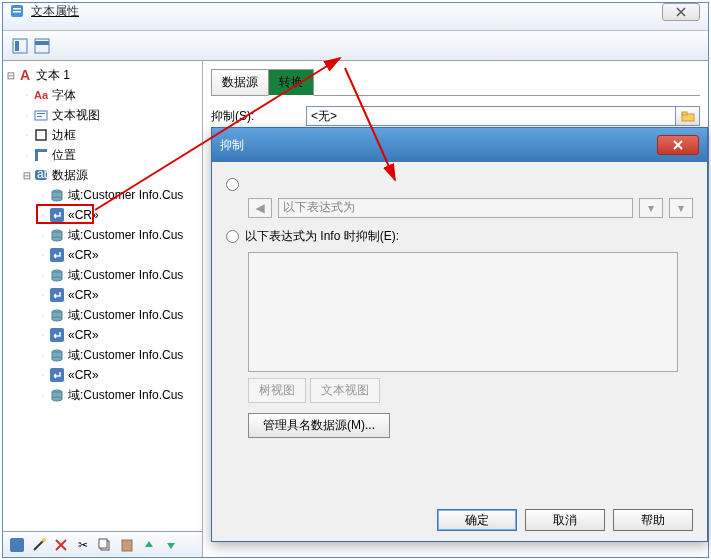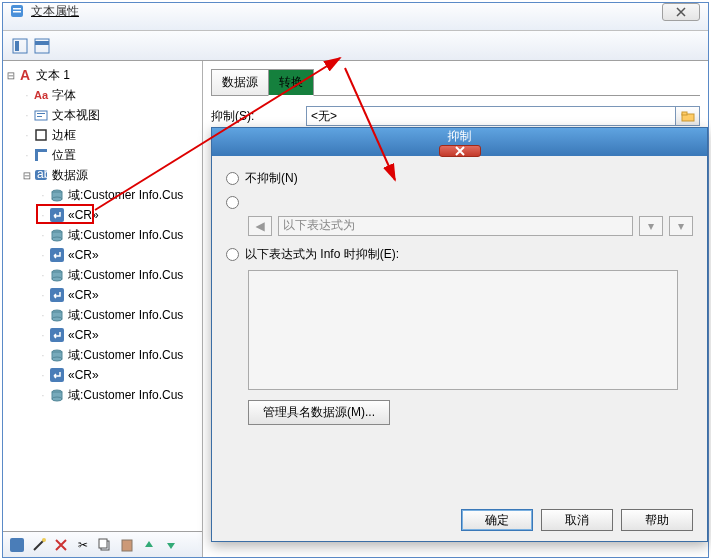--- a/index.html
+++ b/index.html
@@ -29,35 +29,35 @@
 .tab { padding: 4px 10px; border: 1px solid #999; border-bottom: none; background: linear-gradient(#fdfdfd,#ececec); margin-right: -1px; cursor: pointer; }
 .tab.active { background: #15803d; border-bottom: 1px solid #fff; margin-bottom: -1px; }
 
 .form-row { display: flex; align-items: center; margin-bottom: 8px; }
 .form-row label { width: 95px; }
 .form-row .field { flex: 1; display: flex; }
 .form-row input { flex: 1; border: 1px solid #7a96b8; height: 20px; padding: 0 4px; background: #fff; }
 .form-row .btn-small { width: 24px; height: 20px; border: 1px solid #7a96b8; border-left: none; background: linear-gradient(#fefefe,#e8e8e8); display: flex; align-items: center; justify-content: center; }
 
 .dialog { position: absolute; left: 211px; top: 127px; width: 497px; height: 415px; border: 1px solid #3b6ea5; background: #f0f0f0; box-shadow: 0 4px 12px rgba(0,0,0,0.3); }
-.dialog .dlg-title { height: 28px; background: linear-gradient(#5fa3e0,#3a78b8); display: flex; align-items: center; padding: 0 8px; color: #fff; flex-direction: column; }
+.dialog .dlg-title { height: 34px; background: linear-gradient(#5fa3e0,#3a78b8); display: flex; align-items: center; padding: 0 8px; color: #fff; }
 .dialog .dlg-title .t { flex: 1; }
 .dialog .dlg-close { width: 42px; height: 20px; background: linear-gradient(#e06b5f,#c33a2a); border: 1px solid #a02a1a; border-radius: 3px; display: flex; align-items: center; justify-content: center; color: #fff; font-weight: bold; }
 .dialog .dlg-body { padding: 10px 14px; }
 .radio-row { display: flex; align-items: center; height: 24px; }
 .radio-row input { margin-right: 6px; }
 .sub-row { margin-left: 22px; display: flex; gap: 6px; margin-top: 2px; margin-bottom: 6px; }
 .sub-row select, .sub-row .sel { height: 20px; border: 1px solid #aaa; background: #f5f5f5; color: #888; padding: 0 4px; flex: 1; }
 .sub-row .btn-x { width: 24px; height: 20px; border: 1px solid #aaa; background: #f5f5f5; color: #999; display: flex; align-items: center; justify-content: center; }
 .textarea { margin-left: 22px; width: 430px; height: 120px; border: 1px solid #aaa; background: #f5f5f5; margin-top: 4px; }
 .sub-tabs { margin-left: 22px; margin-top: 6px; display: flex; gap: 4px; }
 .sub-tabs .stab { padding: 3px 10px; border: 1px solid #ccc; background: #f5f5f5; color: #999; }
 .manage-btn { margin-left: 22px; margin-top: 10px; padding: 3px 14px; border: 1px solid #888; background: linear-gradient(#fefefe,#e5e5e5); display: inline-block; cursor: pointer; }
 .dlg-buttons { position: absolute; bottom: 10px; right: 14px; display: flex; gap: 8px; }
-.dlg-buttons button { width: 72px; height: 22px; border: 1px solid #707070; background: linear-gradient(#fefefe,#e5e5e5); cursor: pointer; text-align: center; }
+.dlg-buttons button { width: 80px; height: 22px; border: 1px solid #707070; background: linear-gradient(#fefefe,#e5e5e5); cursor: pointer; text-align: center; }
 .dlg-buttons button.def { border: 1px solid #3a78b8; box-shadow: 0 0 0 1px #7ab0e0 inset; }
 
 .bottom-toolbar { height: 26px; border-top: 1px solid #a0a0a0; display: flex; align-items: center; padding: 0 6px; gap: 6px; background: linear-gradient(#fbfcfe,#e8edf5); }
 .bottom-toolbar .ticon { width: 16px; height: 16px; display: flex; align-items: center; justify-content: center; }
 
 svg.arrow { position: absolute; pointer-events: none; }
 </style>
 </head>
 <body>
 
@@ -365,36 +365,36 @@
     <span class="t">抑制</span>
     <span class="dlg-close">
       <svg width="12" height="10">
           <path d="M2 1 L10 9 M10 1 L2 9" stroke="#fff" stroke-width="2"></path>
         </svg>
     </span>
   </div>
   <div class="dlg-body">
     <div class="radio-row">
       <input type="radio" name="sup" style="">
-        <label><span>不抑制(N)</span></label>
-    </div>
-    <div class="radio-row">
-      <input type="radio" name="sup" style="">
     </div>
     <div class="sub-row">
       <span class="btn-x">◀</span>
       <div class="sel">以下表达式为</div>
       <span class="btn-x">▾</span>
       <span class="btn-x">▾</span>
     </div>
     <div class="radio-row">
       <input type="radio" name="sup" style="">
         <label><span>以下表达式为 Info 时抑制(E):</span></label>
     </div>
     <div class="textarea"></div>
+    <div class="sub-tabs">
+      <span class="stab">树视图</span>
+      <span class="stab">文本视图</span>
+    </div>
     <span class="manage-btn">管理具名数据源(M)...</span>
   </div>
   <div class="dlg-buttons">
     <button class="def">确定</button>
     <button>取消</button>
     <button>帮助</button>
   </div>
 </div>
 
 <div class="red-box"></div>

